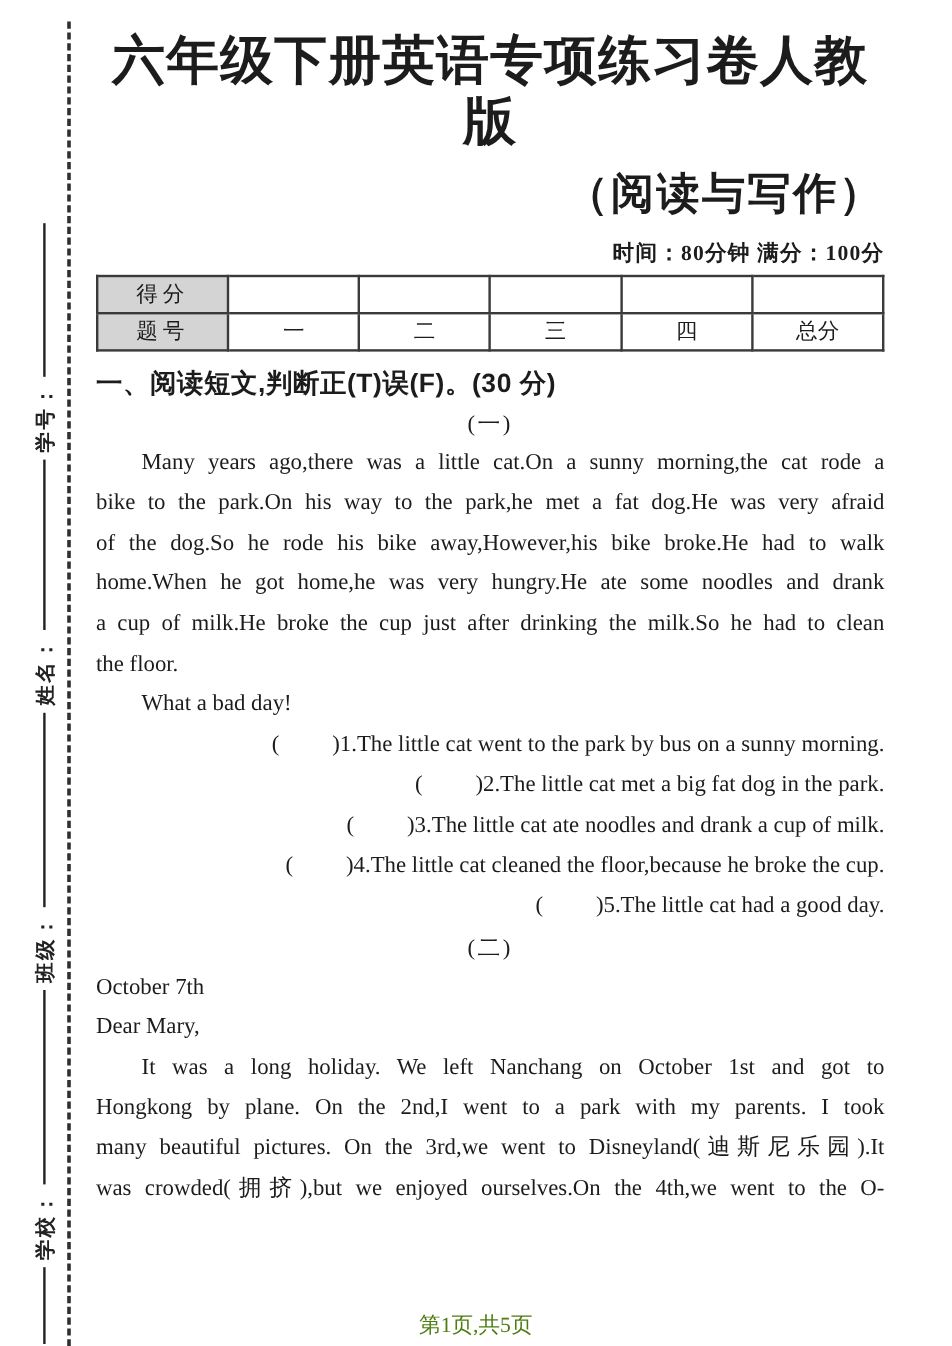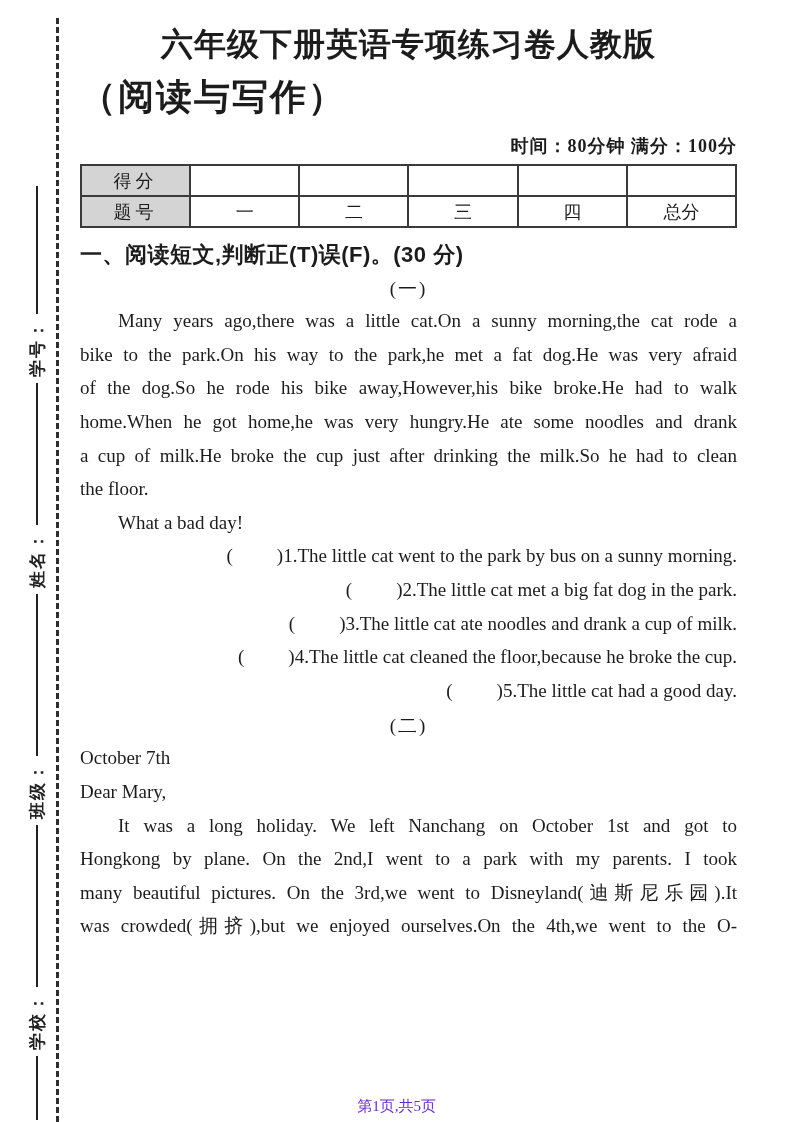--- a/index.html
+++ b/index.html
@@ -21,39 +21,39 @@
     transform:rotate(-90deg);transform-origin:0 0;
     display:flex;align-items:center;
     font-family:"Liberation Sans", sans-serif;
     font-weight:bold;font-size:17px;color:#222;
   }
   .mline{border-top:2px solid #222;height:0;margin:0 2px;}
   .mw1{width:64px;} .mw2{width:162px;} .mw3{width:162px;} .mw4{width:142px;} .mw5{width:128px;}
   .mlabel{white-space:nowrap;letter-spacing:2px;margin:0 4px;}
   
   .content{position:absolute;left:80px;top:0;width:657px;}
-  .title{margin:26px 0 0;text-align:center;font-size:32px;font-weight:bold;letter-spacing:1px;line-height:1.15;}
-  .subtitle{margin:14px 0 0;text-align:left;font-size:36px;font-weight:bold;letter-spacing:2px;line-height:1.15;}
+  .title{margin:26px 0 0;text-align:center;font-size:44px;font-weight:bold;letter-spacing:1px;line-height:1.15;}
+  .subtitle{margin:14px 0 0;text-align:right;font-size:36px;font-weight:bold;letter-spacing:2px;line-height:1.15;}
   .meta{margin-top:16px;text-align:right;font-size:18px;font-weight:bold;letter-spacing:1px;}
   
   table.score{width:100%;border-collapse:collapse;table-layout:fixed;margin-top:6px;}
   table.score td{
     border:2px solid #3a3a3a;height:29px;text-align:center;
     font-size:18px;padding:0;background:#fff;
   }
   table.score td.shaded{background:#d4d4d4;letter-spacing:4px;}
   
   .sec-heading{margin-top:12px;font-family:"Liberation Sans", sans-serif;font-weight:bold;font-size:22px;letter-spacing:0.5px;}
   .center-label{text-align:center;font-size:19px;line-height:31px;margin-top:3px;letter-spacing:2px;}
   .bodytext{font-size:19px;line-height:33.6px;}
   .jline{text-align:justify;text-align-last:justify;}
   .indent{text-indent:38px;}
   .qline{padding-left:38px;text-align:right;}
   .brgap{display:inline-block;width:44px;}
-  .footer{position:absolute;left:0;right:0;bottom:6px;text-align:center;font-size:15px;color:#6d28d9;}
+  .footer{position:absolute;left:0;right:0;bottom:6px;text-align:center;font-size:18px;color:#4d7c0f;}
 </style>
 </head>
 <body>
 
 <div class="page">
 
   <div class="seal-dash"></div>
   <div class="margin-rot">
     <span class="mline mw1"></span>
     <span class="mlabel">学校：</span>

